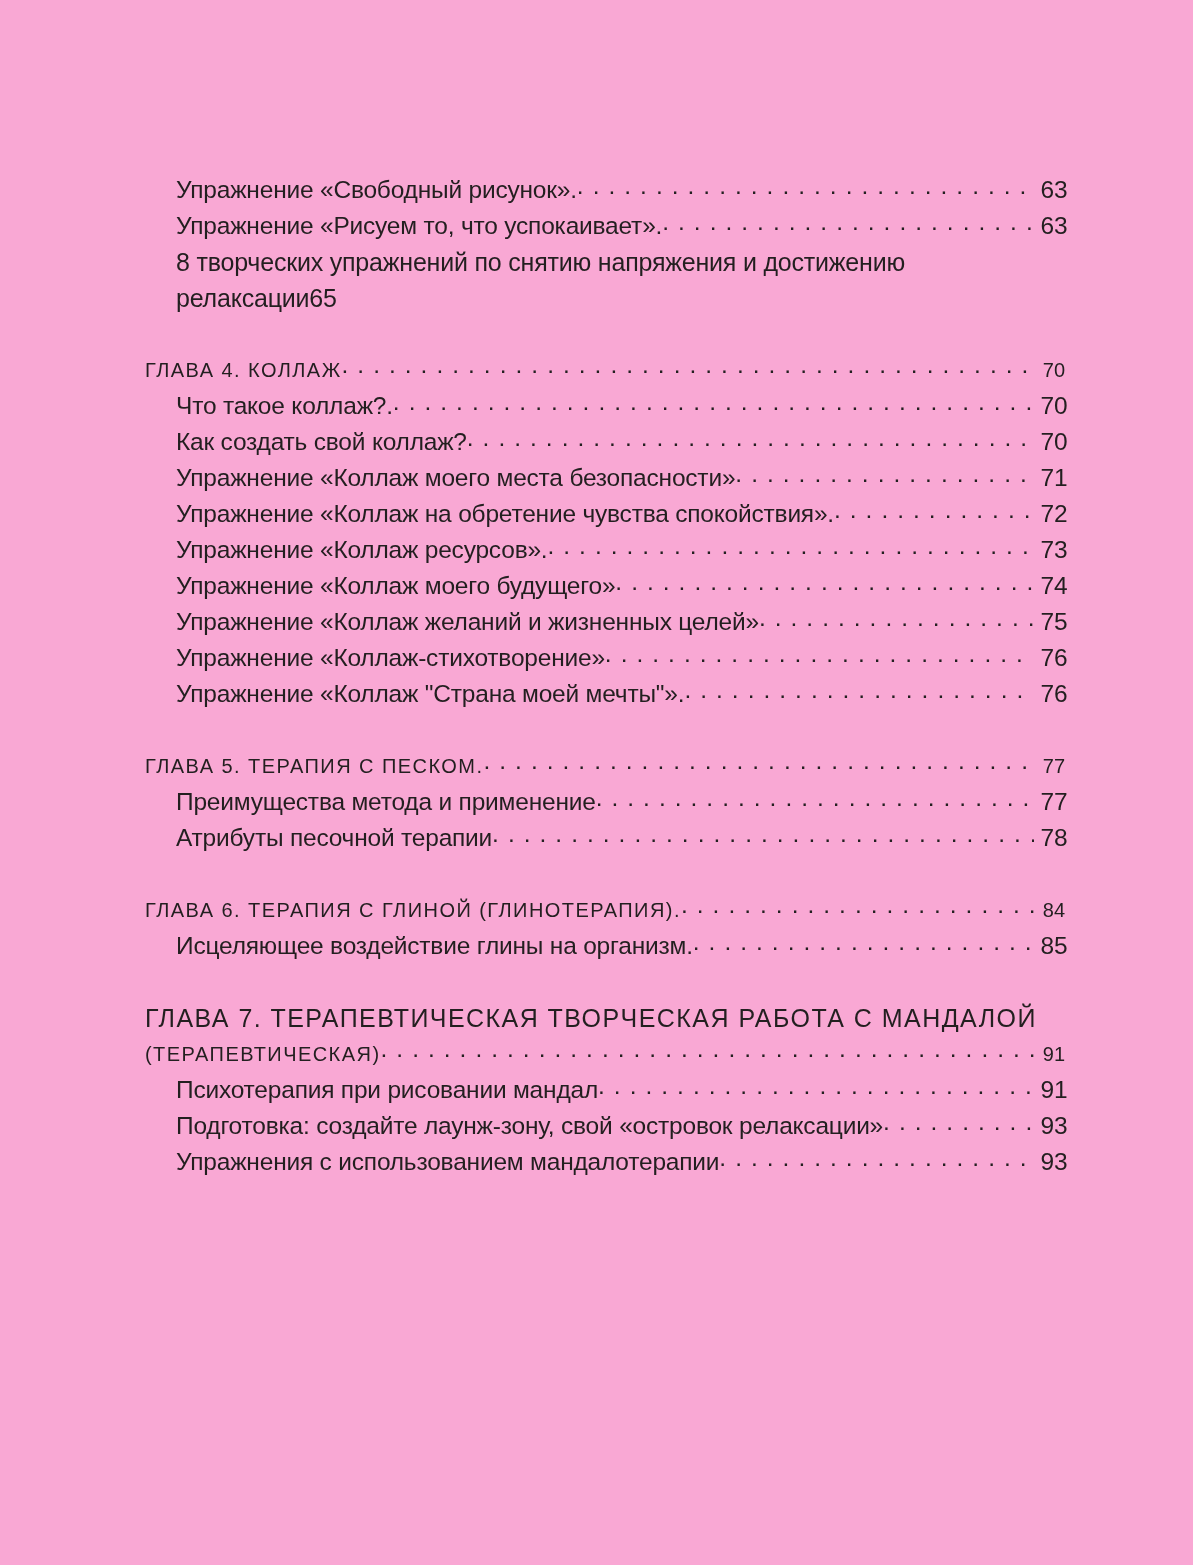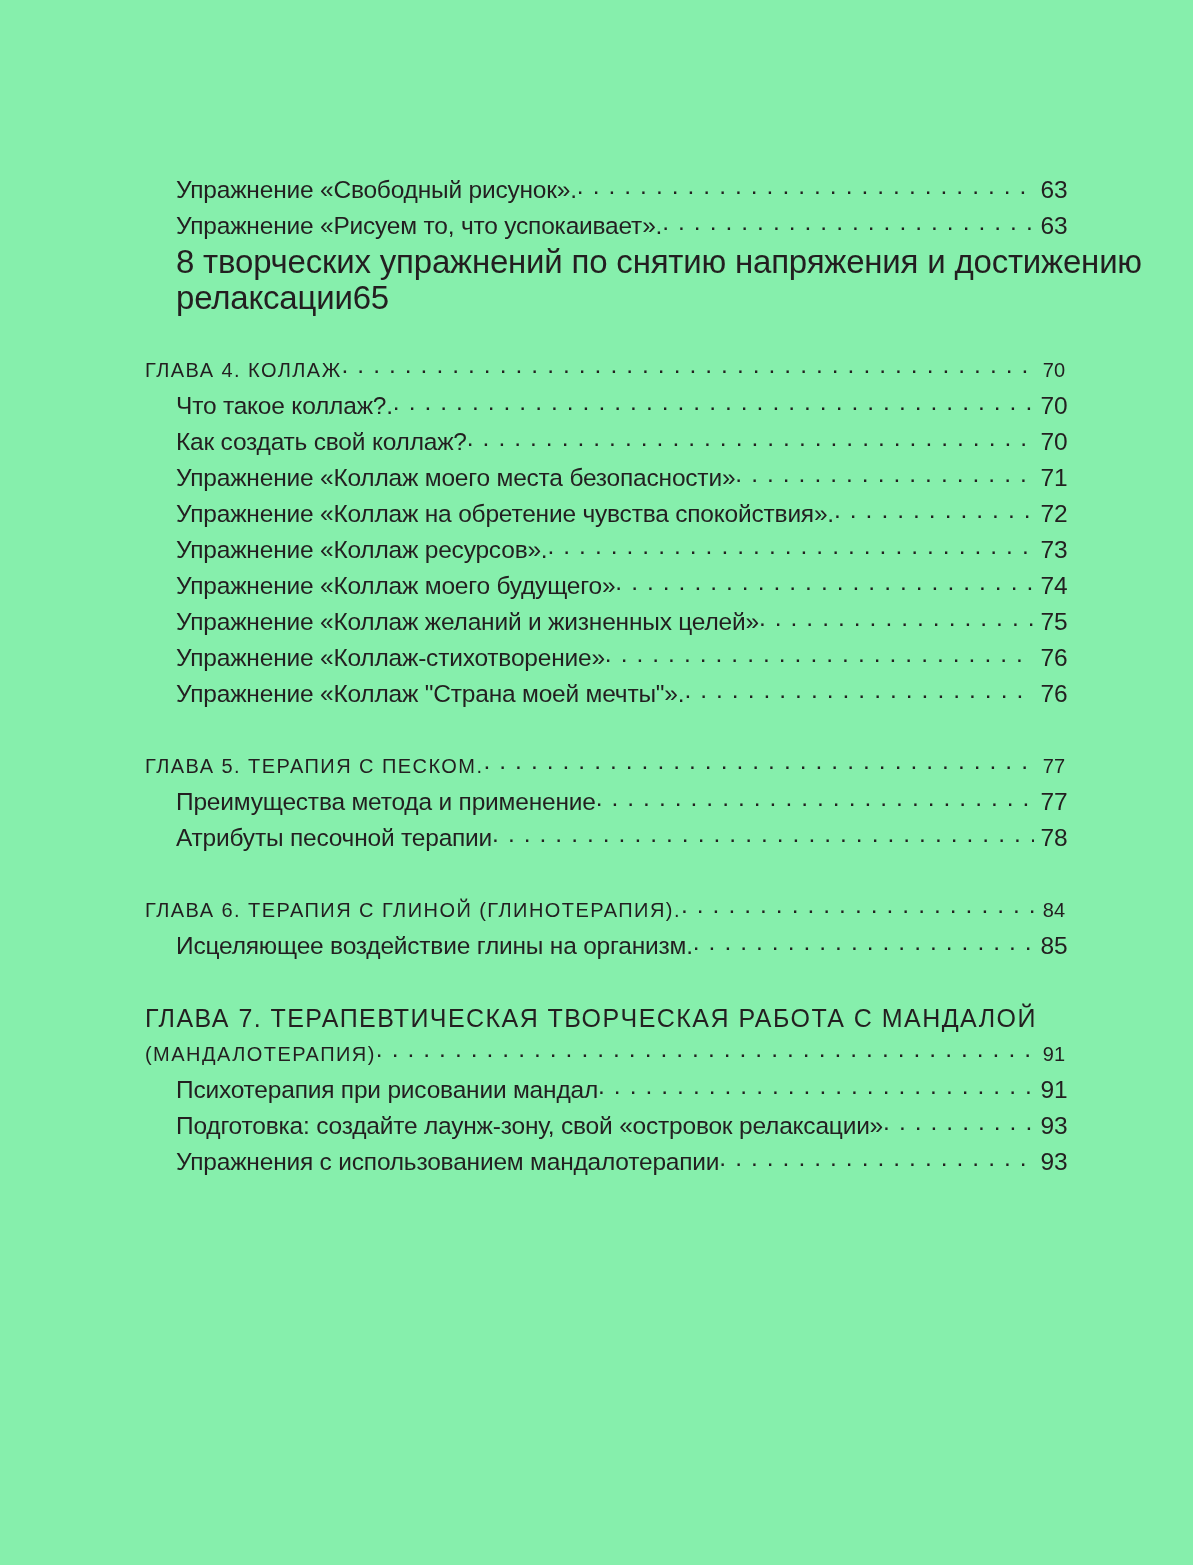--- a/index.html
+++ b/index.html
@@ -12,21 +12,21 @@
     height: 1565px;
     font-family: "Liberation Sans", "DejaVu Sans", sans-serif;
     color: #231f20;
     overflow: hidden;
   }
 
   .page {
     position: relative;
     width: 1193px;
     height: 1565px;
-    background: #86efac;
+    background: #f9a8d4;
     box-sizing: border-box;
   }
 
   .toc {
     position: absolute;
     left: 145px;
     top: 172px;
     width: 928px;
   }
 
@@ -111,21 +111,21 @@
   .entry {
     margin-left: 31px;
     width: calc(100% - 31px);
   }
 
   
   .entry-multi {
     margin-left: 31px;
     width: calc(100% - 31px);
     line-height: 36px;
-    font-size: 33px;
+    font-size: 25px;
     letter-spacing: -0.2px;
   }
   .entry-multi .first-line {
     display: block;
     white-space: nowrap;
   }
   .entry-multi .second-line {
     display: flex;
     align-items: flex-end;
     width: 100%;
@@ -265,21 +265,21 @@
       </div>
 
 
     </div>
 
     <div class="toc-group">
 
       <div class="chapter-wrap">
         <span class="chapter-line1">ГЛАВА 7. ТЕРАПЕВТИЧЕСКАЯ ТВОРЧЕСКАЯ РАБОТА С МАНДАЛОЙ</span>
         <span class="toc-row chapter" style="margin:0;width:100%;">
-          <span class="label">(МАНДАЛОТЕРАПИЯ)</span>
+          <span class="label">(ТЕРАПЕВТИЧЕСКАЯ)</span>
           <span class="leader"></span>
           <span class="pagenum">91</span>
         </span>
       </div>
 
       <div class="toc-row entry">
         <span class="label">Психотерапия при рисовании мандал</span>
         <span class="leader"></span>
         <span class="pagenum">91</span>
       </div>

